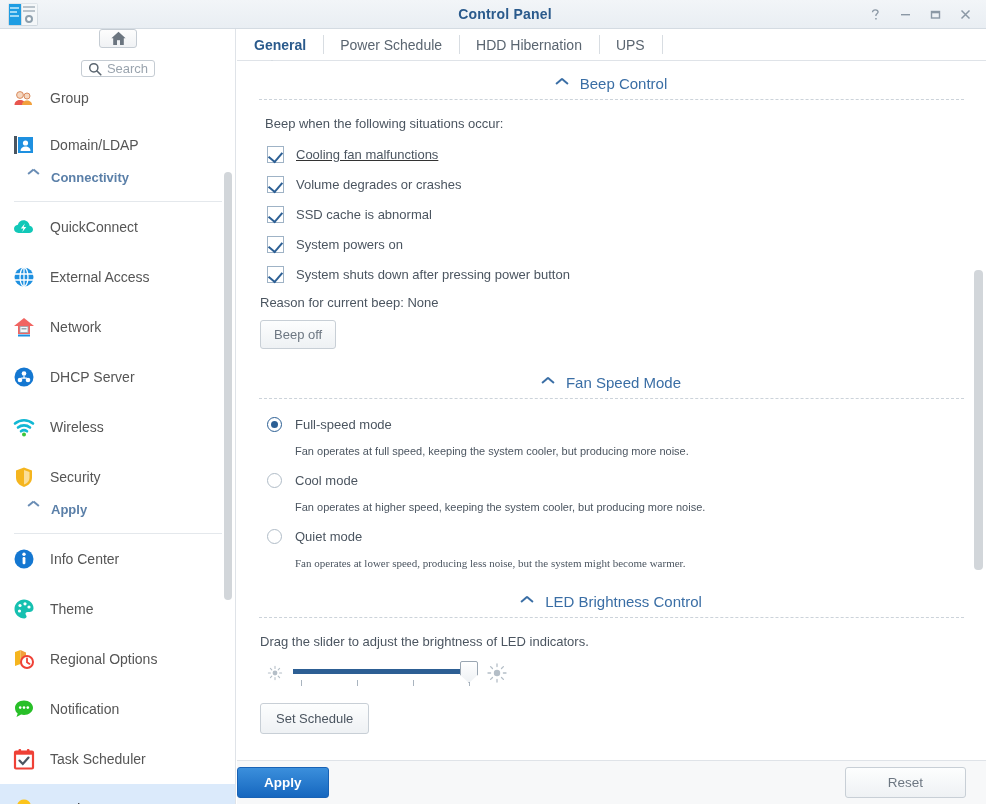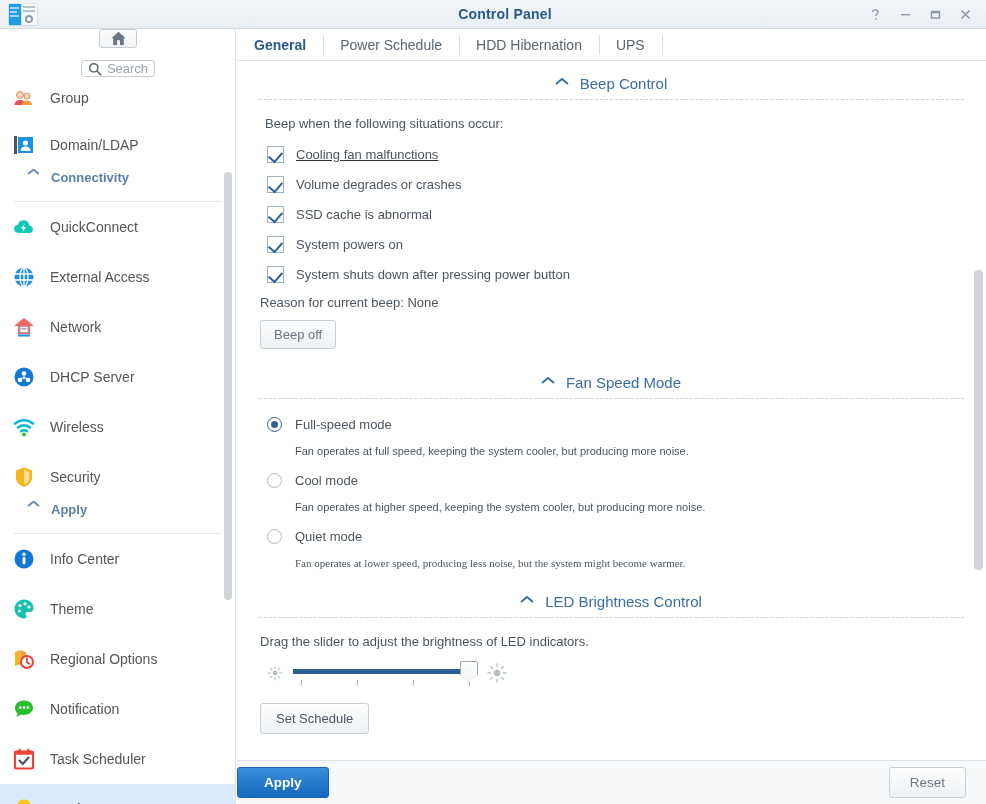--- a/index.html
+++ b/index.html
@@ -190,21 +190,21 @@
     display:flex; align-items:center; justify-content:space-between; gap:10px; padding-right:20px;
   }
   .btn-primary {
     background:linear-gradient(to bottom,#3b8fdc,#1667bf);
     border:1px solid #1862b5; color:#fff; font-size:13.5px; font-weight:bold;
     border-radius:3px; padding:7px 26px;
   }
   .btn-secondary {
     background:linear-gradient(to bottom,#fdfefe,#eef1f4);
     border:1px solid #c8cfd6; color:#6d7782; font-size:13.5px;
-    border-radius:3px; padding:7px 20px;
+    border-radius:3px; padding:7px 42px;
   }
 
   .content-sb {
     position:absolute; right:3px; top:241px; width:9px; height:300px;
     background:#d2d6da; border-radius:4px;
   }
 </style>
 </head>
 <body>
 

